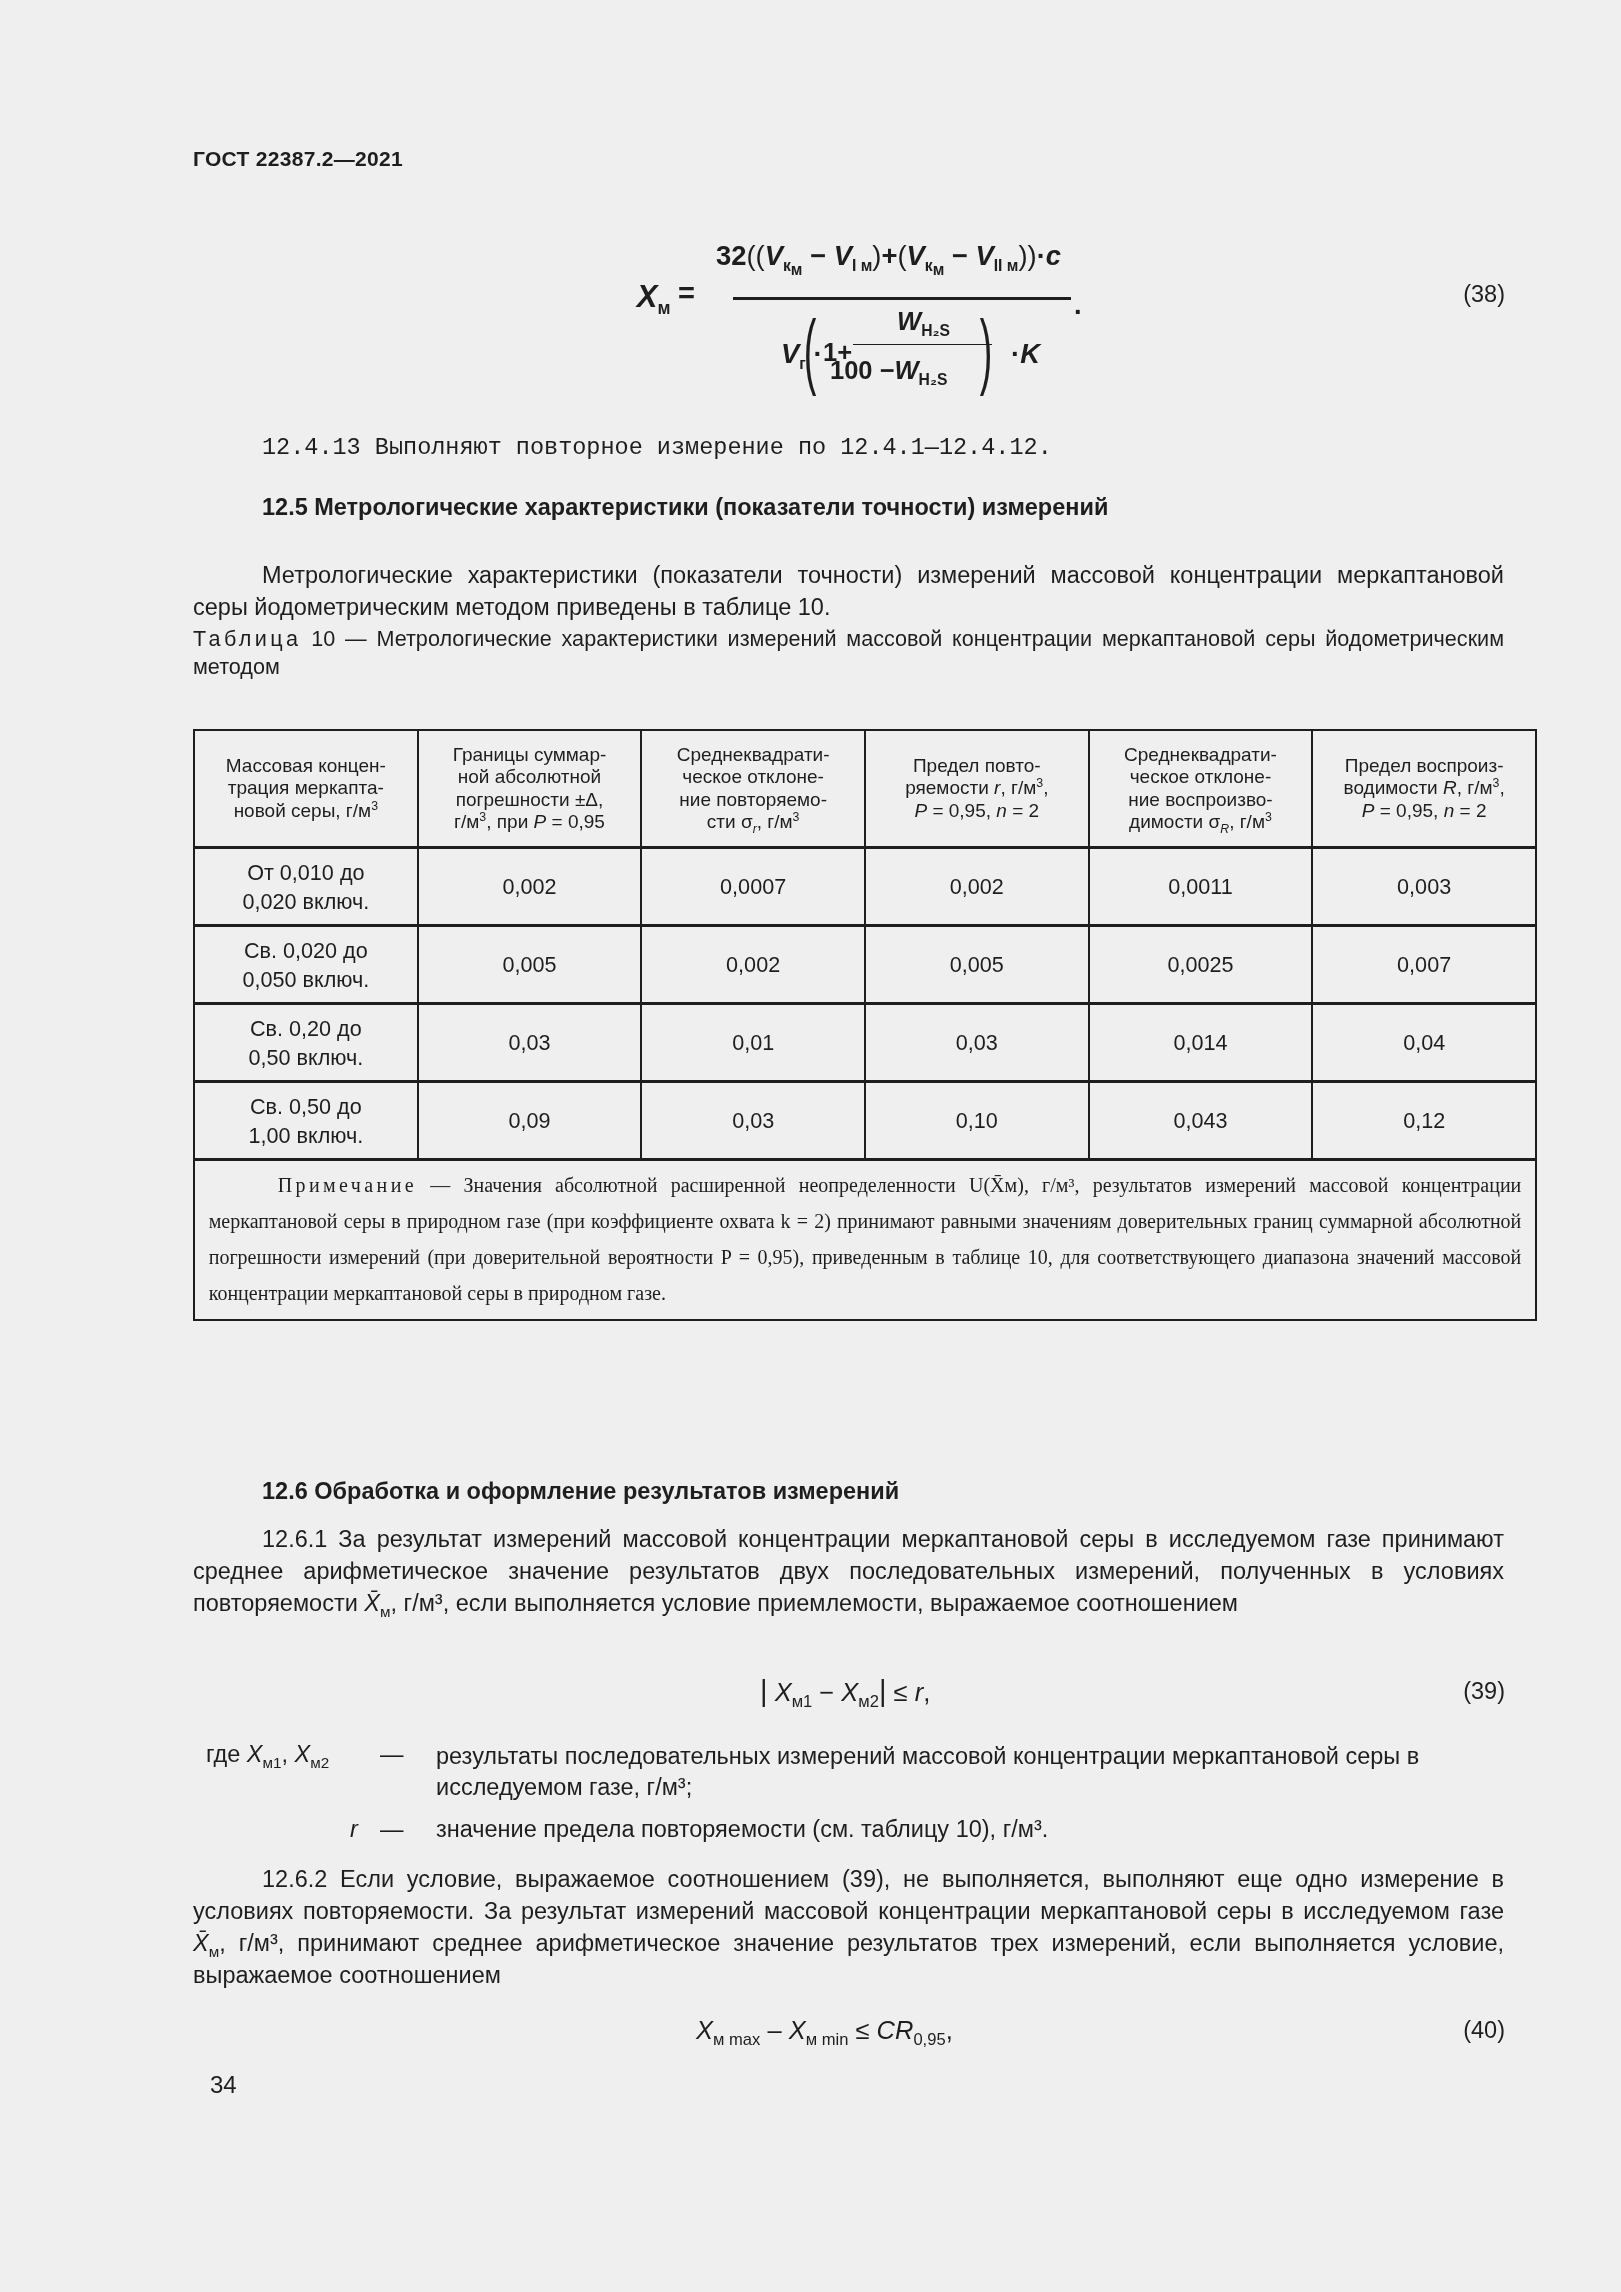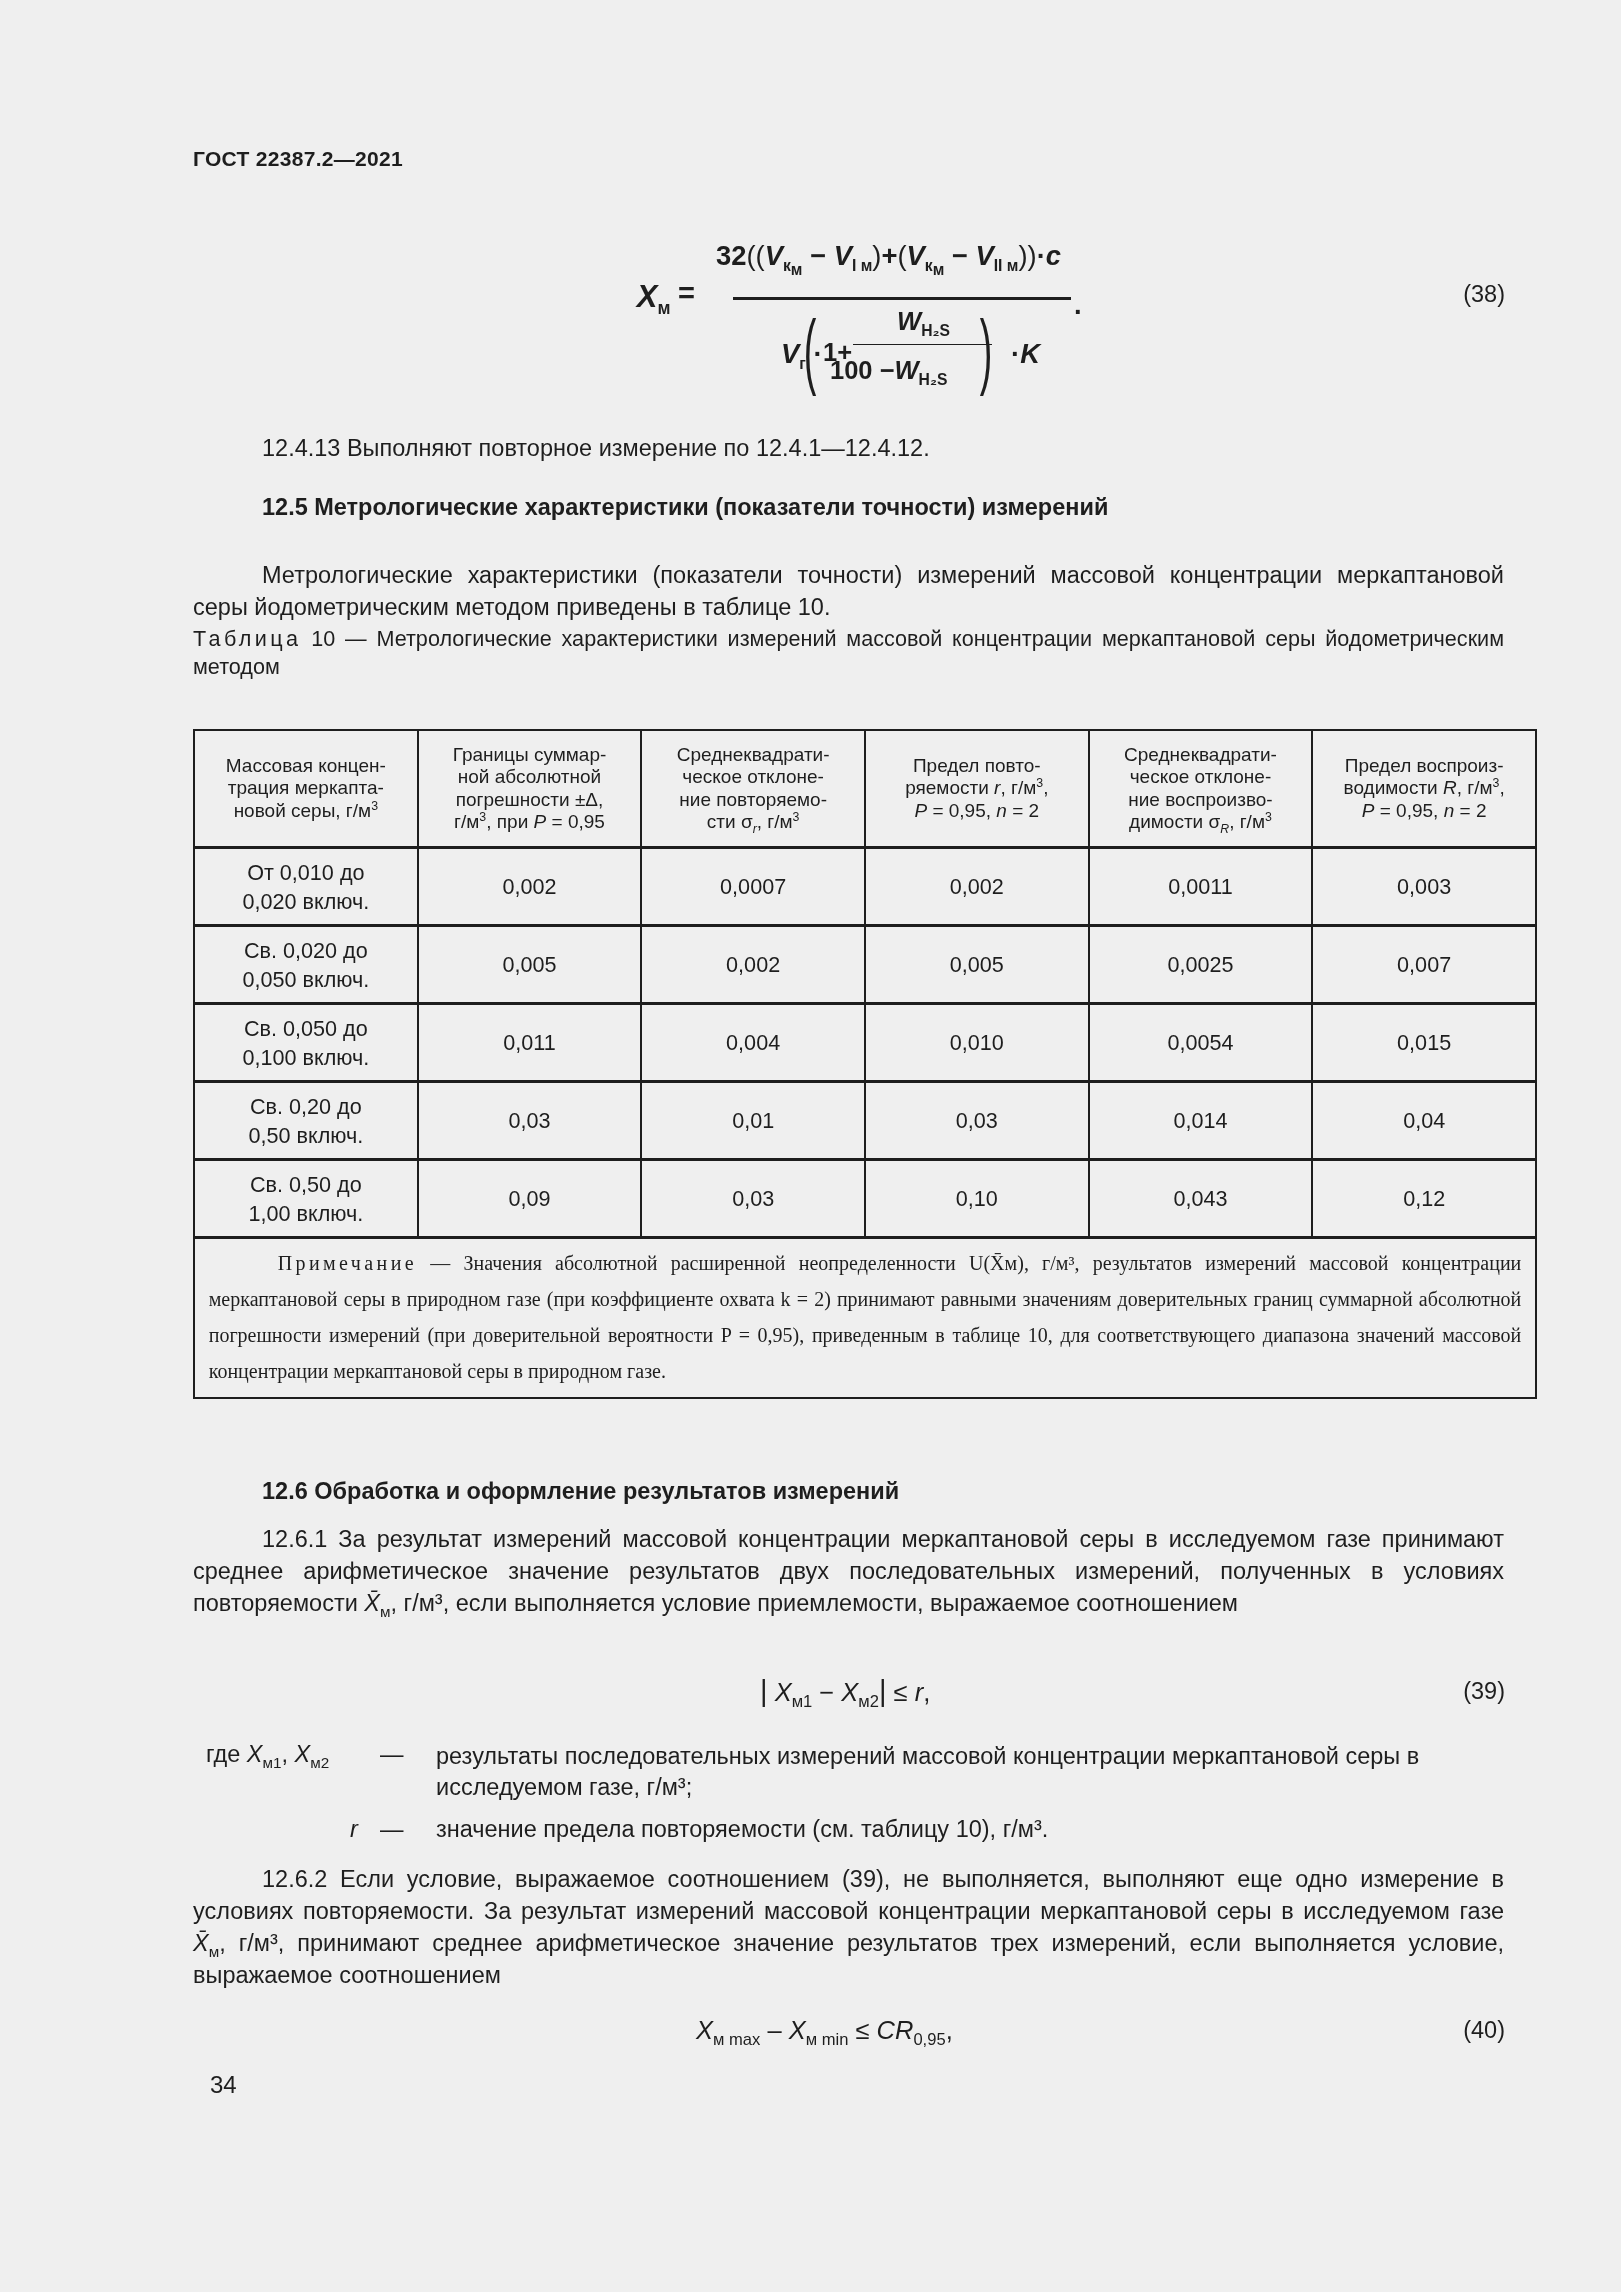--- a/index.html
+++ b/index.html
@@ -70,21 +70,21 @@
     <div class="inner-num"><span>W</span><sub>H₂S</sub></div>
     <div class="inner-bar"></div>
     <div class="inner-den"><span>100 −</span><i>W</i><sub>H₂S</sub></div>
     <div class="paren" style="left:235px;">)</div>
     <div class="k"><span style="font-style:normal">·</span><span>K</span></div>
   </div>
   <div class="dot">.</div>
 </div>
 <div class="abs eqnum" style="top:281px;">(38)</div>
 
-<div class="abs para indent" style="top:432px;">12.4.13 Выполняют повторное измерение по 12.4.1—12.4.12.</div>
+<div class="abs para indent" style="top:432px;font-family:Liberation Mono, monospace;">12.4.13 Выполняют повторное измерение по 12.4.1—12.4.12.</div>
 
 <div class="abs para indent bold" style="top:491px;">12.5 Метрологические характеристики (показатели точности) измерений</div>
 <div class="abs para indent" style="top:559px;">Метрологические характеристики (показатели точности) измерений массовой концентрации меркаптановой серы йодометрическим методом приведены в таблице 10.</div>
 
 <div class="abs caption" style="top:625px;"><span class="spaced">Таблица</span><span> 10 — Метрологические характеристики измерений массовой концентрации меркаптановой серы йодометрическим методом</span></div>
 
 <table class="t10">
   <colgroup>
     <col style="width:219px">
       <col style="width:219px">
@@ -110,28 +110,20 @@
     <td>0,0011</td>
     <td>0,003</td>
   </tr>
   <tr class="row">
     <td><span>Св. 0,020 до</span><br><span>0,050 включ.</span></td>
     <td>0,005</td>
     <td>0,002</td>
     <td>0,005</td>
     <td>0,0025</td>
     <td>0,007</td>
-  </tr>
-  <tr class="row">
-    <td><span>Св. 0,050 до</span><br><span>0,100 включ.</span></td>
-    <td>0,011</td>
-    <td>0,004</td>
-    <td>0,010</td>
-    <td>0,0054</td>
-    <td>0,015</td>
   </tr>
   <tr class="row">
     <td><span>Св. 0,20 до</span><br><span>0,50 включ.</span></td>
     <td>0,03</td>
     <td>0,01</td>
     <td>0,03</td>
     <td>0,014</td>
     <td>0,04</td>
   </tr>
   <tr class="row">

